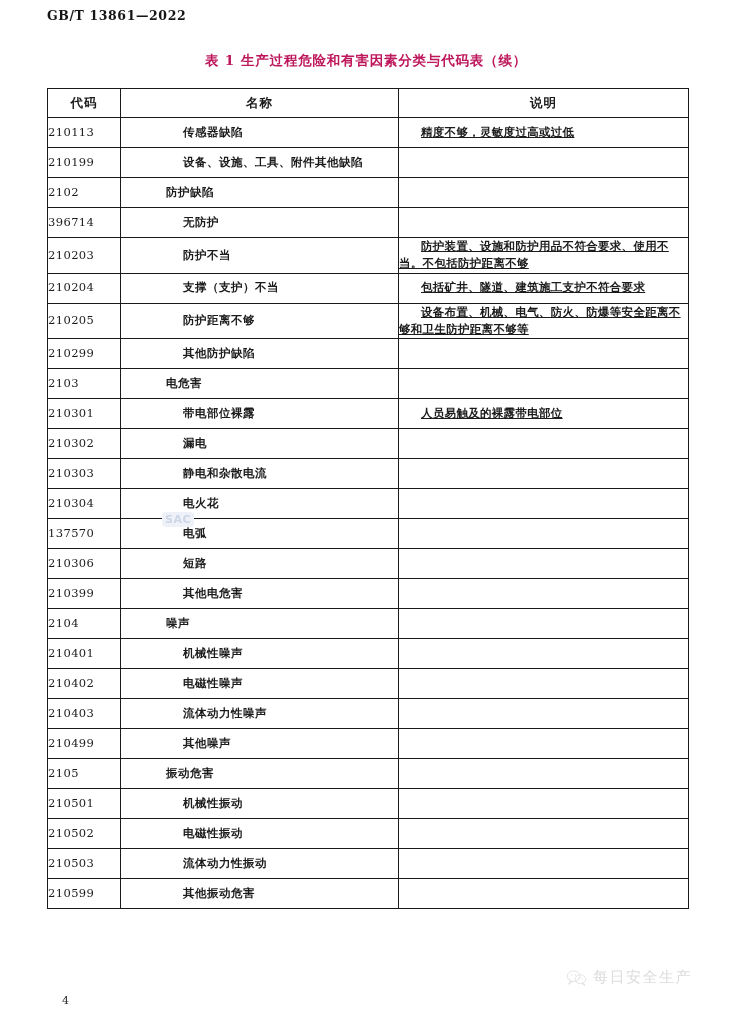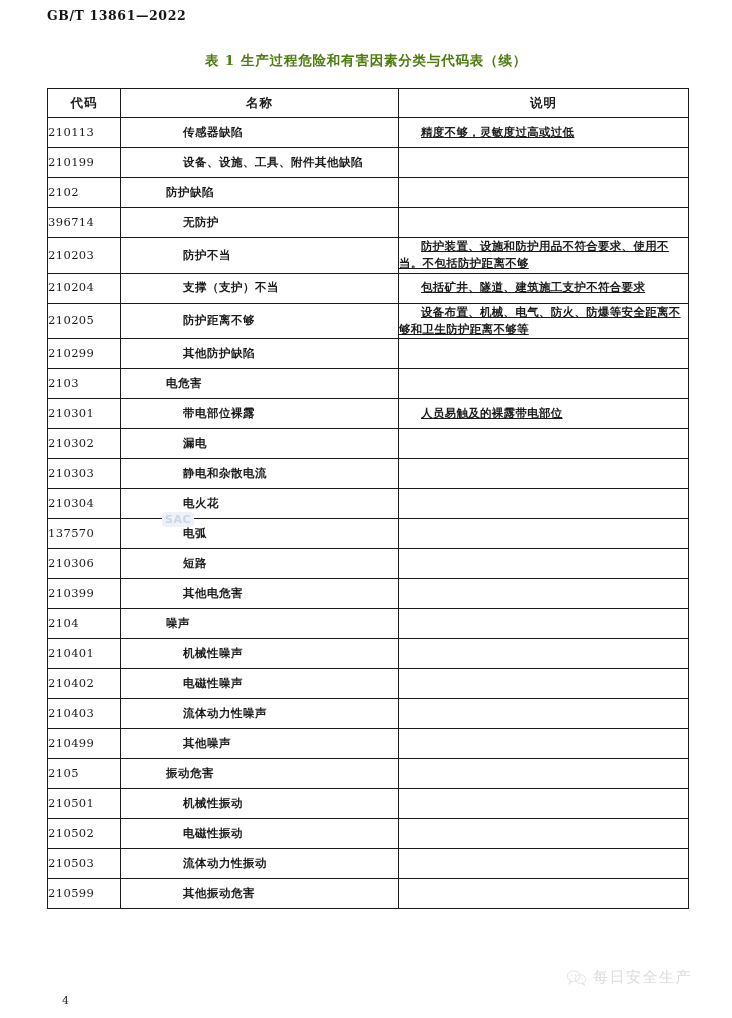--- a/index.html
+++ b/index.html
@@ -34,21 +34,21 @@
   }
   .table-title {
     position: absolute;
     left: 0;
     top: 52px;
     width: 732px;
     text-align: center;
     font-size: 13.5px;
     font-weight: bold;
     letter-spacing: 0.8px;
-    color: #4d7c0f;
+    color: #be185d;
   }
   .table-title .tnum {
     margin-right: 6px;
   }
   table.code-table {
     position: absolute;
     left: 47px;
     top: 88px;
     width: 641px;
     border-collapse: collapse;

